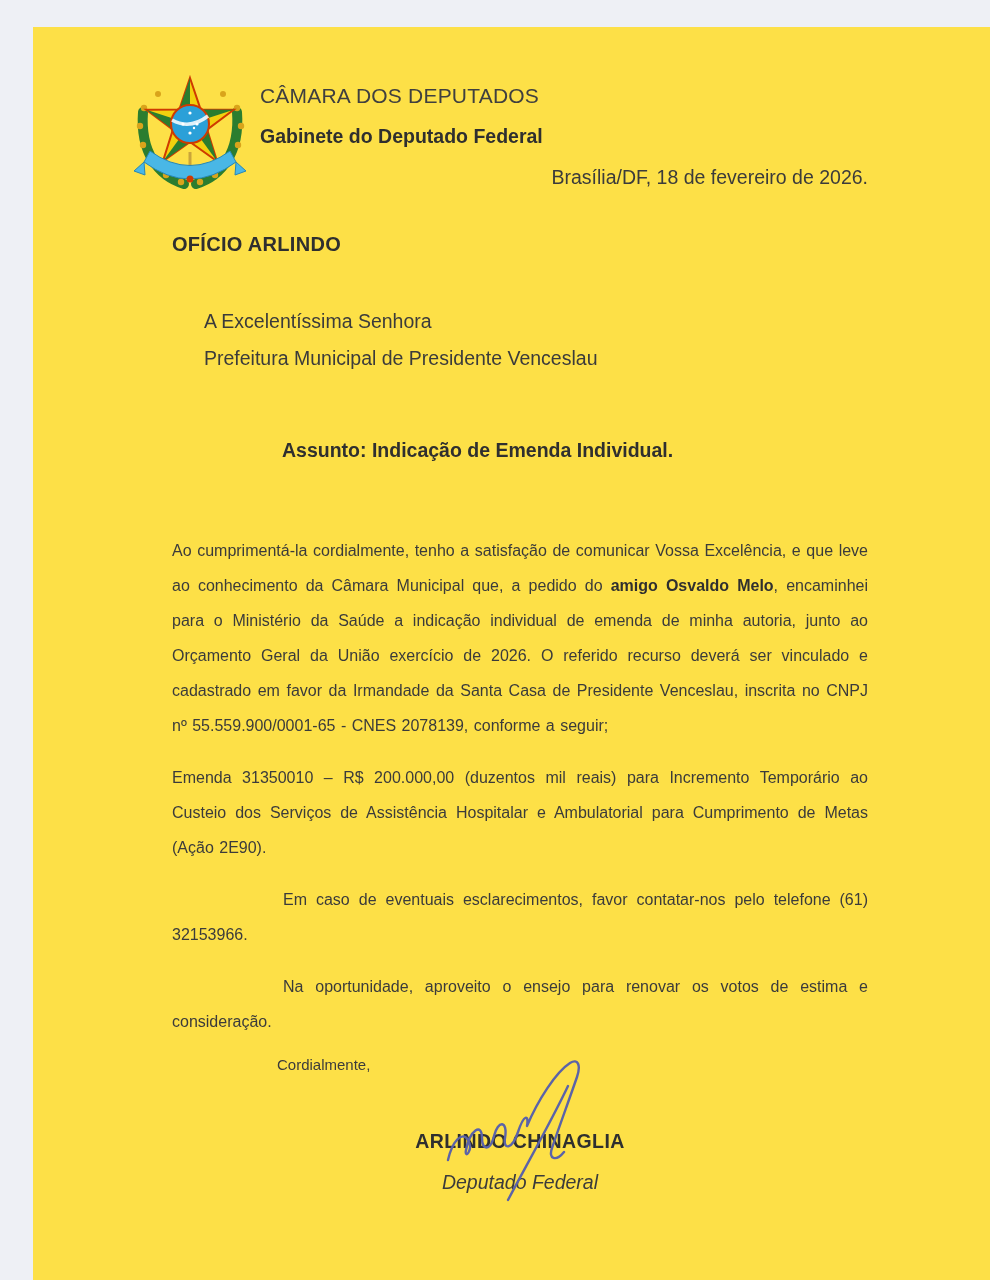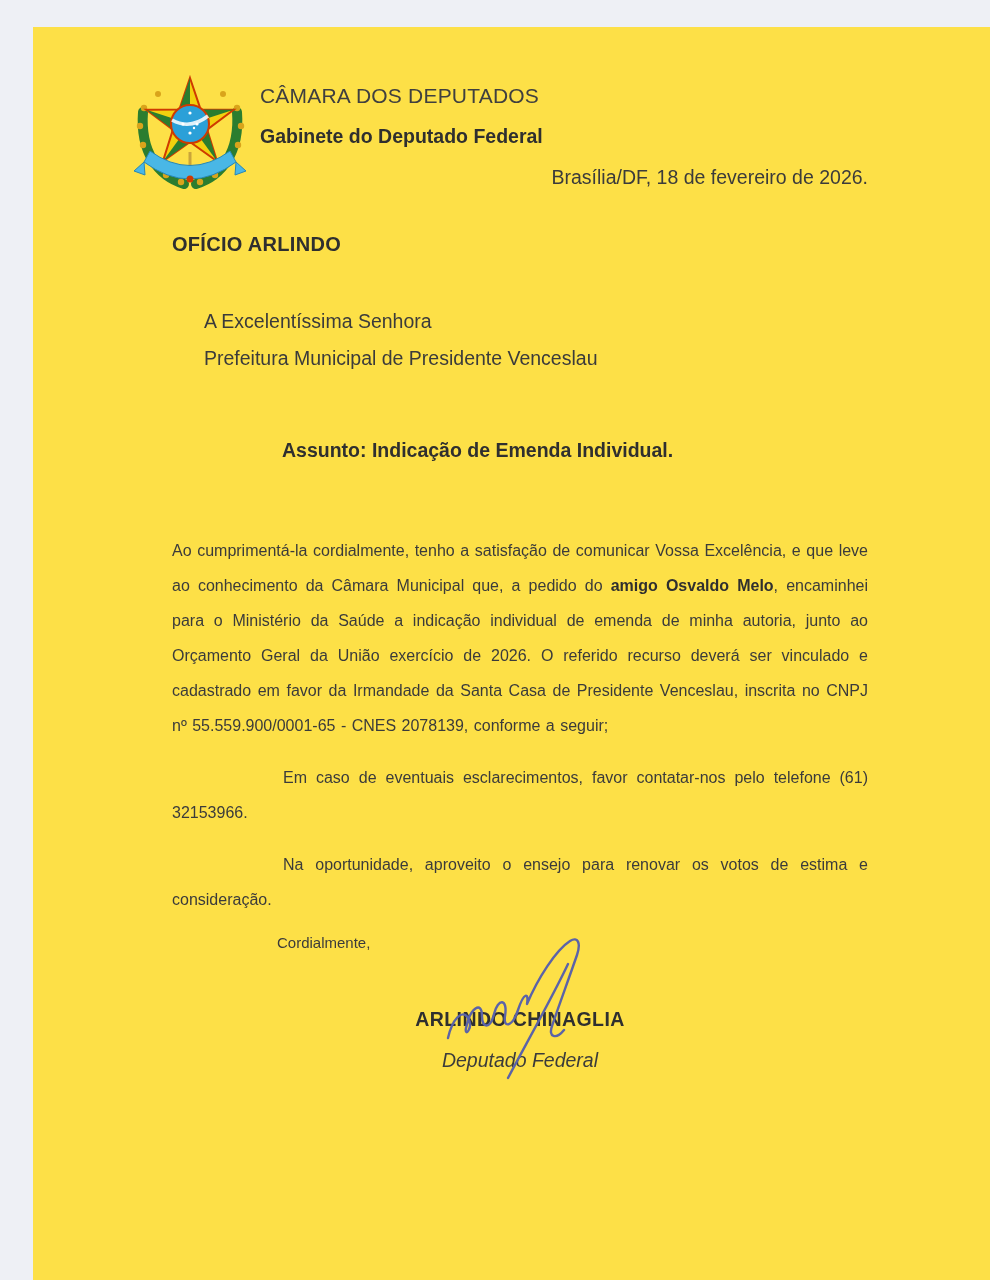--- a/index.html
+++ b/index.html
@@ -104,20 +104,21 @@
   <div class="recipient">
     <div>A Excelentíssima Senhora</div>
     <div>Prefeitura Municipal de Presidente Venceslau</div>
   </div>
 
   <div class="subject">Assunto: Indicação de Emenda Individual.</div>
 
 
   <div class="body-flow">
     <p class="para"><span>Ao cumprimentá-la cordialmente, tenho a satisfação de comunicar Vossa Excelência, e que leve ao conhecimento da Câmara Municipal que, a pedido do </span><b>amigo Osvaldo Melo</b><span>, encaminhei para o Ministério da Saúde a indicação individual de emenda de minha autoria, junto ao Orçamento Geral da União exercício de 2026. O referido recurso deverá ser vinculado e cadastrado em favor da Irmandade da Santa Casa de Presidente Venceslau, inscrita no CNPJ nº 55.559.900/0001-65 - CNES 2078139, conforme a seguir;</span></p>
+    <p class="para">Emenda 31350010 – R$ 200.000,00 (duzentos mil reais) para Incremento Temporário ao Custeio dos Serviços de Assistência Hospitalar e Ambulatorial para Cumprimento de Metas (Ação 2E90).</p>
     <p class="para indent">Em caso de eventuais esclarecimentos, favor contatar-nos pelo telefone (61) 32153966.</p>
     <p class="para indent">Na oportunidade, aproveito o ensejo para renovar os votos de estima e consideração.</p>
 
     <div class="closing">Cordialmente,</div>
 
     <div class="sig-block">
       <svg class="sig-ink" viewBox="0 0 210 150" aria-hidden="true">
         <g fill="none" stroke="#5b63a8" stroke-width="2.4" stroke-linecap="round" stroke-linejoin="round">
           <path d="M18,102 C22,84 32,72 38,82 C44,92 34,102 36,92 C40,72 52,64 52,80 C52,92 60,94 64,78 C68,62 78,62 75,80 C73,92 82,92 88,74 C94,56 99,56 97,68 C108,42 126,14 140,5 C148,0 151,7 147,19 C138,45 128,72 122,90 C118,101 126,104 134,94"></path>
           <path d="M138,28 C124,58 96,108 78,142"></path>

